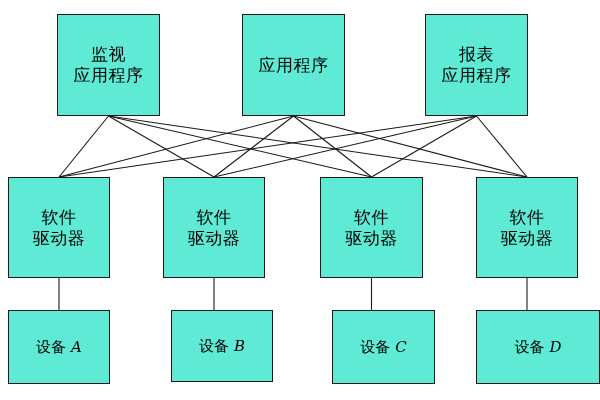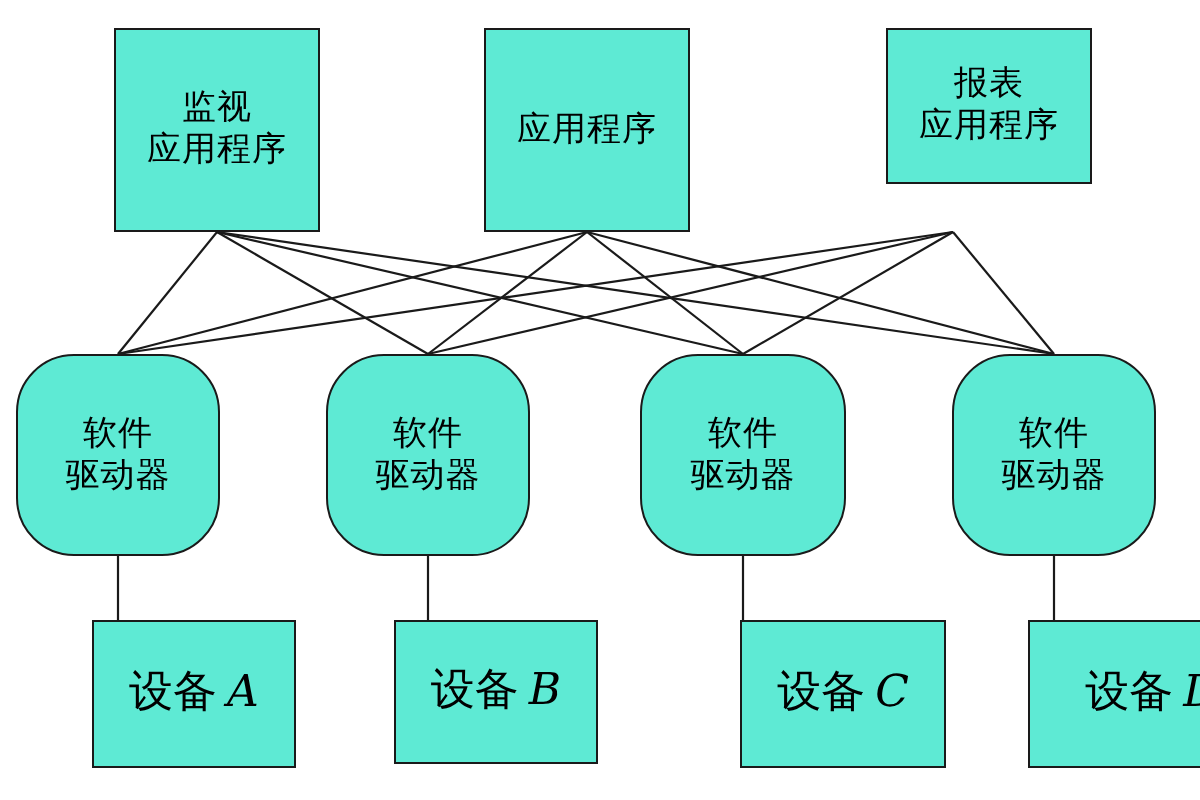--- a/index.html
+++ b/index.html
@@ -41,25 +41,23 @@
     color: #000000;
     text-align: center;
     line-height: 1.22;
     z-index: 2;
   }
   .node.app {
     font-size: 17px;
   }
   .node.driver {
     font-size: 17px;
-    border-radius: 29px;
   }
   .node.device {
-    font-size: 22px;
-    margin-left: 38px;
+    font-size: 15px;
   }
   .node-line {
     display: block;
     white-space: nowrap;
     letter-spacing: 0.5px;
   }
   .device-label {
     display: inline-block;
     white-space: nowrap;
   }
@@ -92,21 +90,21 @@
       <line x1="527" y1="278" x2="527" y2="310" stroke="#1a1a1a" stroke-width="1.1"></line>
     </svg>
   <div id="node-layer">
       <div class="node app" style="left: 57px; top: 14px; width: 103px; height: 102px; border-color: rgb(26, 26, 26); color: rgb(0, 0, 0);">
         <span class="node-line">监视</span>
         <span class="node-line">应用程序</span>
       </div>
       <div class="node app" style="left: 242px; top: 14px; width: 103px; height: 102px; border-color: rgb(26, 26, 26); color: rgb(0, 0, 0);">
         <span class="node-line">应用程序</span>
       </div>
-      <div class="node app" style="left: 443px; top: 14px; width: 103px; height: 78px; border-color: rgb(26, 26, 26); color: rgb(0, 0, 0); text-align: center;">
+      <div class="node app" style="left: 425px; top: 14px; width: 103px; height: 102px; border-color: rgb(26, 26, 26); color: rgb(0, 0, 0); text-align: center;">
         <span class="node-line">报表</span>
         <span class="node-line">应用程序</span>
       </div>
       <div class="node driver" style="left: 8px; top: 177px; width: 102px; height: 101px; border-color: rgb(26, 26, 26); color: rgb(0, 0, 0);">
         <span class="node-line">软件</span>
         <span class="node-line">驱动器</span>
       </div>
       <div class="node driver" style="left: 163px; top: 177px; width: 102px; height: 101px; border-color: rgb(26, 26, 26); color: rgb(0, 0, 0);">
         <span class="node-line">软件</span>
         <span class="node-line">驱动器</span>
@@ -115,21 +113,21 @@
         <span class="node-line">软件</span>
         <span class="node-line">驱动器</span>
       </div>
       <div class="node driver" style="left: 476px; top: 177px; width: 102px; height: 101px; border-color: rgb(26, 26, 26); color: rgb(0, 0, 0);">
         <span class="node-line">软件</span>
         <span class="node-line">驱动器</span>
       </div>
       <div class="node device" style="left: 8px; top: 310px; width: 102px; height: 74px; border-color: rgb(26, 26, 26); color: rgb(0, 0, 0);">
         <span class="device-label"><span>设备</span><span class="device-id">A</span></span>
       </div>
-      <div class="node device" style="left: 159px; top: 310px; width: 102px; height: 72px; border-color: rgb(26, 26, 26); color: rgb(0, 0, 0);">
+      <div class="node device" style="left: 171px; top: 310px; width: 102px; height: 72px; border-color: rgb(26, 26, 26); color: rgb(0, 0, 0);">
         <span class="device-label"><span>设备</span><span class="device-id">B</span></span>
       </div>
       <div class="node device" style="left: 332px; top: 310px; width: 103px; height: 74px; border-color: rgb(26, 26, 26); color: rgb(0, 0, 0);">
         <span class="device-label"><span>设备</span><span class="device-id">C</span></span>
       </div>
       <div class="node device" style="left: 476px; top: 310px; width: 124px; height: 74px; border-color: rgb(26, 26, 26); color: rgb(0, 0, 0);">
         <span class="device-label"><span>设备</span><span class="device-id">D</span></span>
       </div>
     </div>
 </div>

